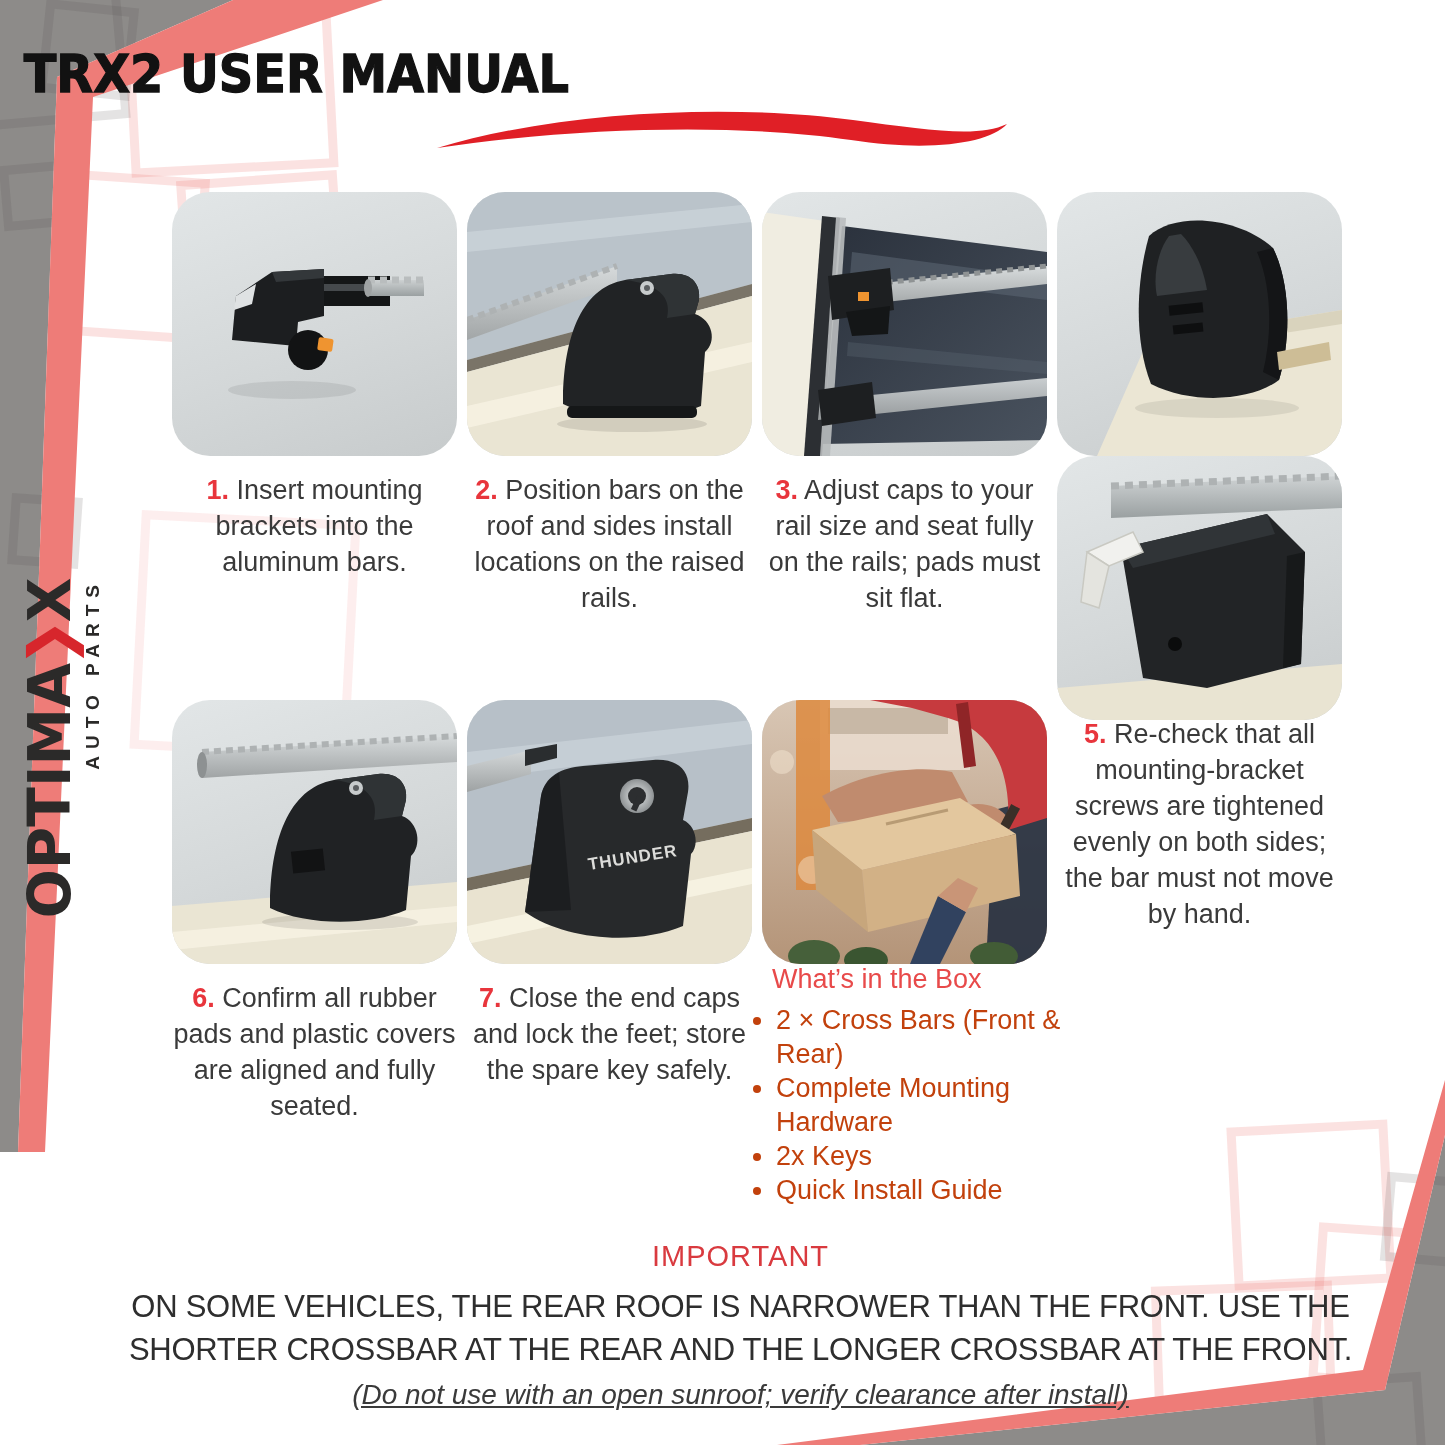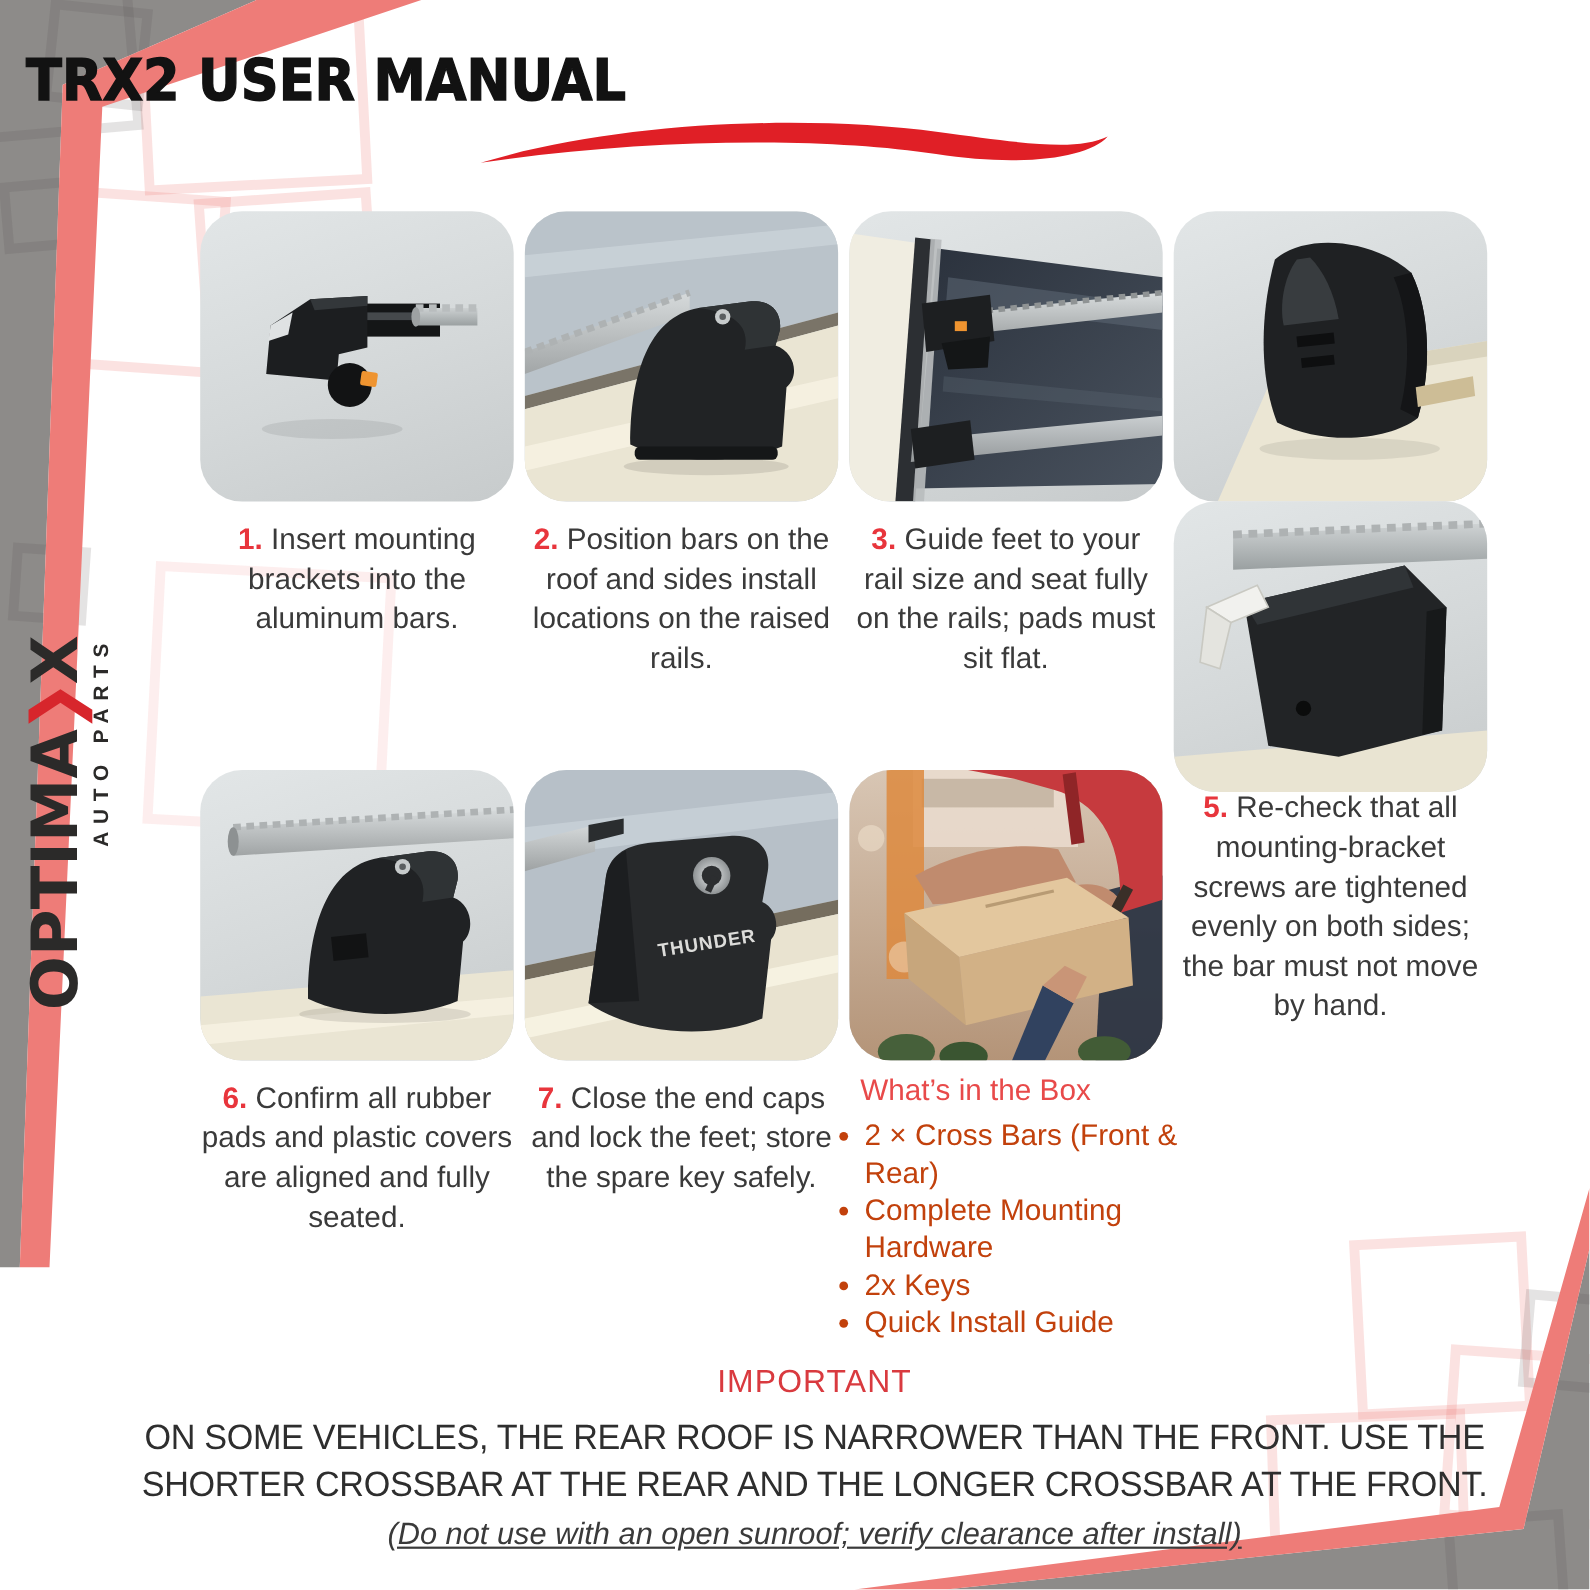--- a/index.html
+++ b/index.html
@@ -16,29 +16,29 @@
   .logo-word .chev{color:#d7262c;margin:0 -4px;}
   .logo-tagline{font-family:"Liberation Sans",sans-serif;font-weight:bold;font-size:19px;
     letter-spacing:7px;color:#2b2a29;text-align:right;padding-right:30px;margin-top:2px;}
   
   .title-wrap{position:absolute;top:44px;left:0;width:100%;text-align:left;z-index:2;}
   .title{display:inline-block;font-family:"DejaVu Sans",sans-serif;font-weight:bold;
     font-size:52px;color:#121212;letter-spacing:0px;transform:scaleX(.92);
     -webkit-text-stroke:1.3px #121212;}
   .swoosh{display:block;margin:2px auto 0 auto;}
   
-  .grid{position:absolute;left:182px;top:192px;width:1180px;z-index:2;
+  .grid{position:absolute;left:172px;top:192px;width:1180px;z-index:2;
     display:grid;grid-template-columns:repeat(4,285px);column-gap:10px;
     grid-template-rows:264px 244px 264px auto;}
   .card{width:285px;height:264px;border-radius:38px;overflow:hidden;position:relative;
     background:linear-gradient(160deg,#e2e6e7 0%,#d4d8d9 55%,#c7cbcc 100%);}
   .card svg{position:absolute;left:0;top:0;}
   .caption{padding-top:16px;font-size:27px;line-height:36px;color:#3a3a3a;text-align:center;}
   .caption .num{color:#e8353c;font-weight:bold;}
-  .box-block{padding-top:12px;margin-left:-14px;width:372px;text-align:left;}
+  .box-block{margin-left:-14px;width:372px;text-align:left;}
   .box-heading{color:#e84a4a;font-size:27px;padding-left:24px;margin-bottom:8px;}
   .box-list{margin:0;padding-left:28px;font-size:27px;line-height:34px;color:#c2410c;}
   
   .important-block{position:absolute;top:1240px;left:18px;width:100%;text-align:center;z-index:2;}
   .imp-heading{color:#d93a3f;font-size:29px;letter-spacing:1px;margin-bottom:12px;}
   .imp-line{font-size:32px;color:#2e2e2e;line-height:43px;letter-spacing:-.3px;transform:scaleX(.97);}
   .imp-note{font-size:28px;font-style:italic;color:#3a3a3a;margin-top:8px;text-decoration:underline;}
 </style>
 </head>
 <body>
@@ -168,21 +168,21 @@
       <path d="M112,44 C100,60 96,86 100,104 L150,98 C146,74 136,54 124,42 Z" fill="#383c3f"></path>
       <rect x="112" y="112" width="34" height="10" fill="#0e0f10" transform="rotate(-6 129 117)"></rect>
       <rect x="116" y="132" width="30" height="9" fill="#0e0f10" transform="rotate(-6 131 136)"></rect>
       <path d="M200,60 C214,92 216,140 206,180 L222,188 C234,148 234,92 216,56 Z" fill="#141517"></path>
       <path d="M220,160 L272,150 L274,168 L222,178 Z" fill="#cdbd96"></path>
     </svg>
   </div>
 
   <div class="caption"><span class="num">1.</span> <span>Insert mounting brackets into the aluminum bars.</span></div>
   <div class="caption"><span class="num">2.</span> <span>Position bars on the roof and sides install locations on the raised rails.</span></div>
-  <div class="caption"><span class="num">3.</span> <span>Guide feet to your rail size and seat fully on the rails; pads must sit flat.</span></div>
+  <div class="caption"><span class="num">3.</span> <span>Adjust caps to your rail size and seat fully on the rails; pads must sit flat.</span></div>
 
   <div class="card">
     <svg width="285" height="264" viewBox="0 0 285 264">
       <defs>
           <linearGradient id="sg5" x1="0" y1="0" x2="0" y2="1">
             <stop offset="0" stop-color="#cfd3d4"></stop>
             <stop offset="1" stop-color="#9aa0a1"></stop>
           </linearGradient>
         </defs>
       <path d="M54,30 L285,20 L285,52 L54,62 Z" fill="url(#sg5)"></path>

